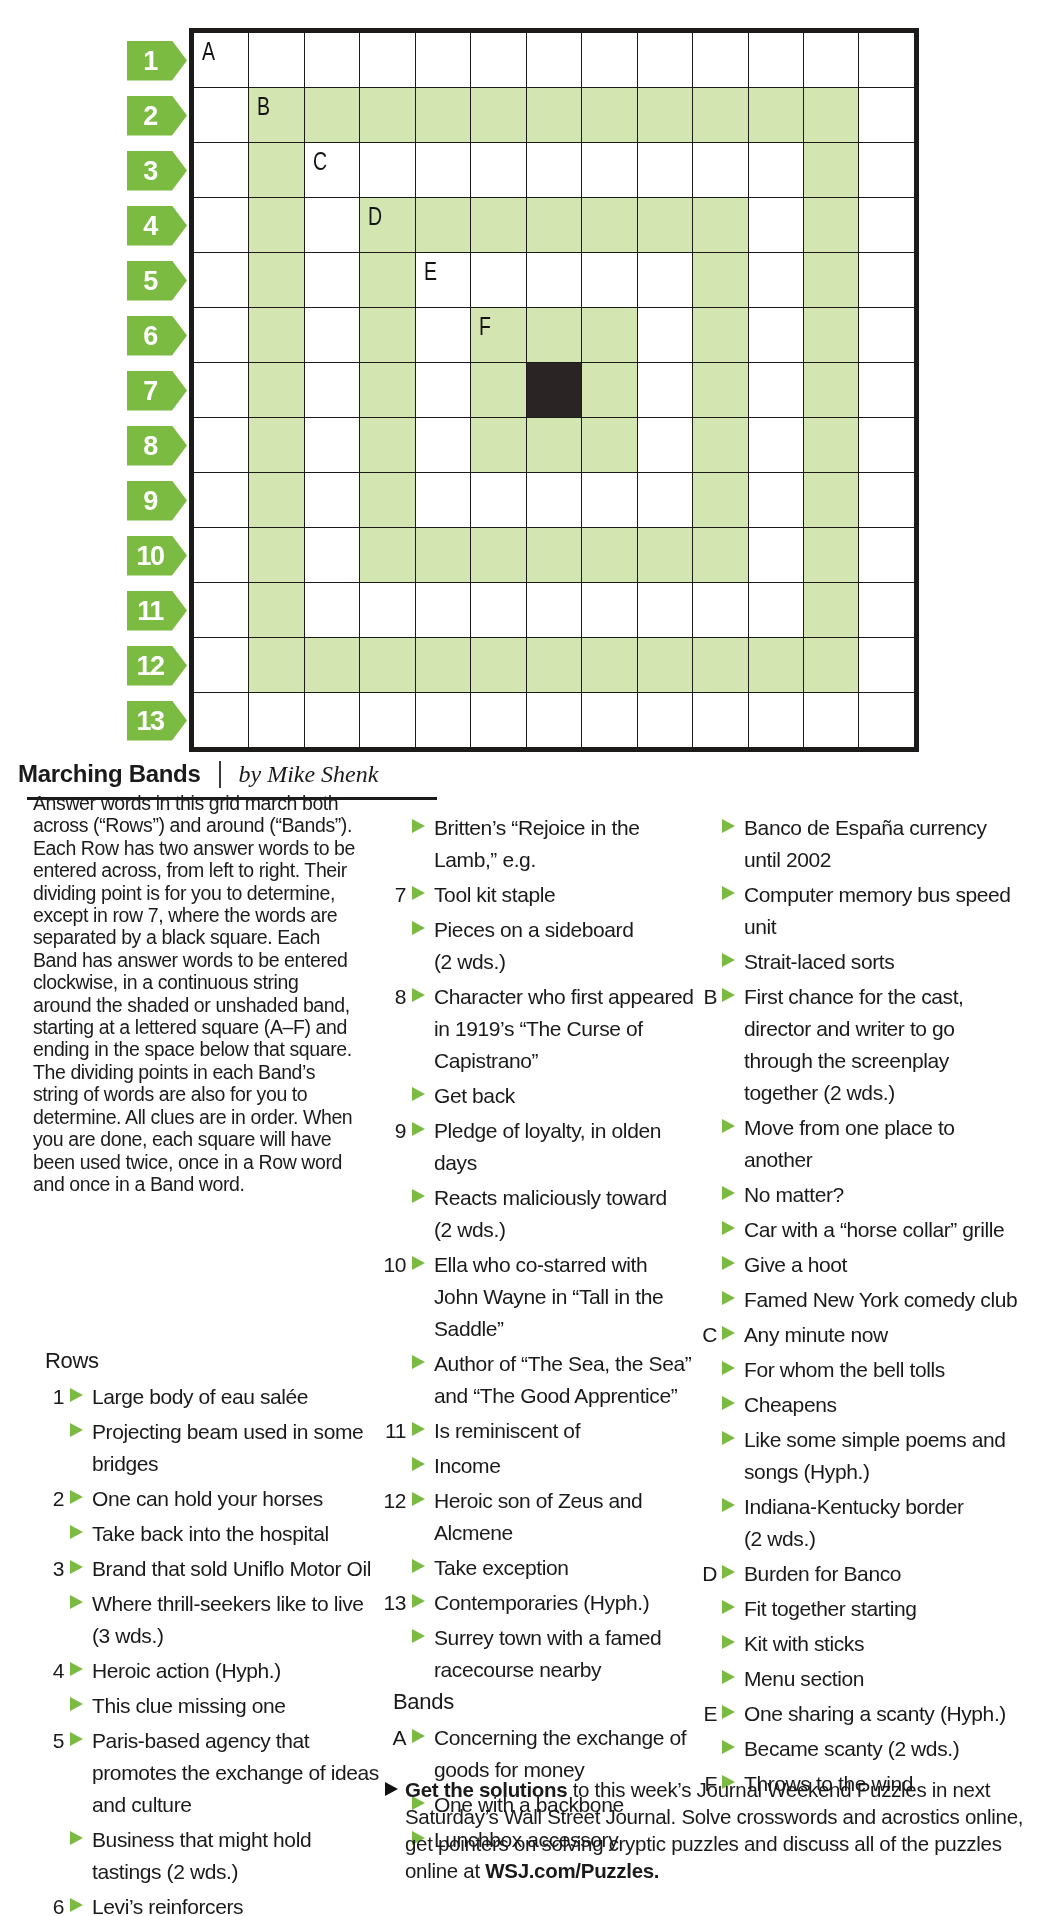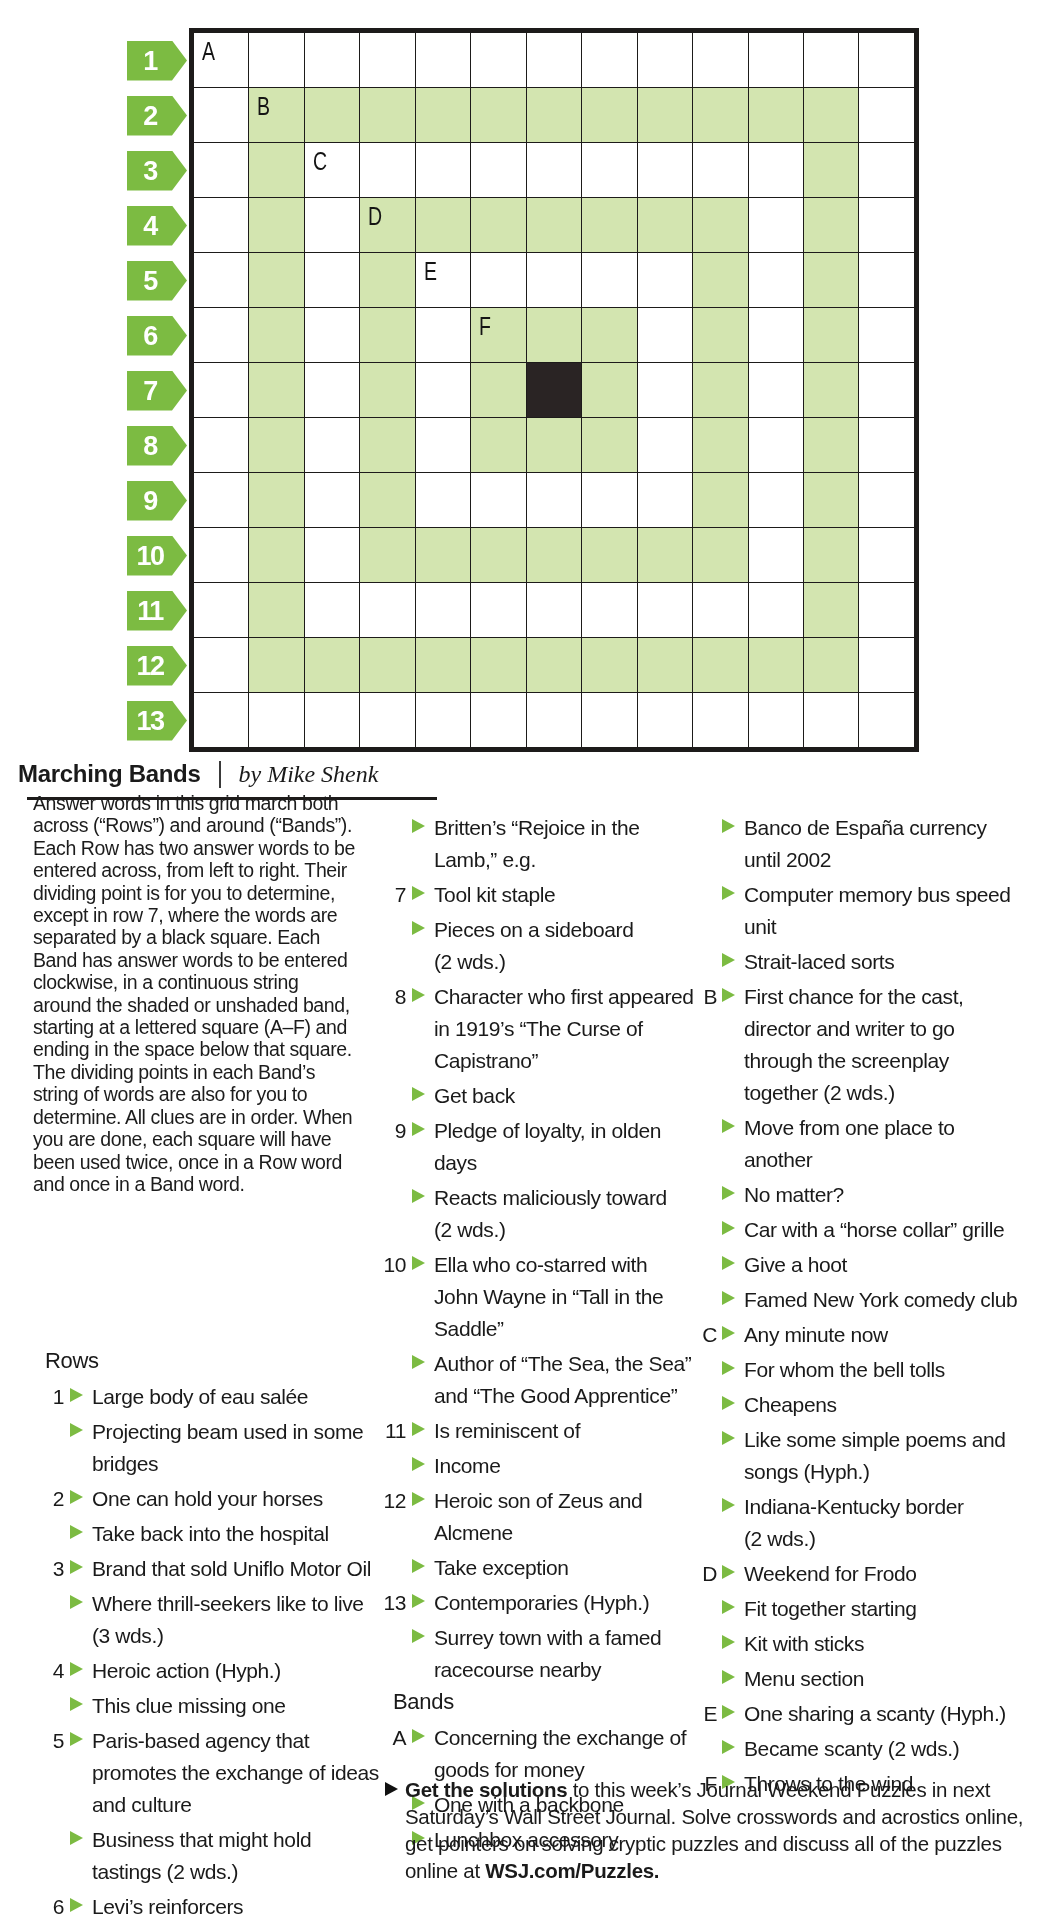--- a/index.html
+++ b/index.html
@@ -506,21 +506,21 @@
       <span class="clue-text">Like some simple poems and songs (Hyph.)</span>
     </div>
     <div class="clue-row">
       <span class="clue-label"></span>
       <span class="clue-arrow"></span>
       <span class="clue-text">Indiana-Kentucky border (2&nbsp;wds.)</span>
     </div>
     <div class="clue-row">
       <span class="clue-label">D</span>
       <span class="clue-arrow"></span>
-      <span class="clue-text">Weekend for Frodo</span>
+      <span class="clue-text">Burden for Banco</span>
     </div>
     <div class="clue-row">
       <span class="clue-label"></span>
       <span class="clue-arrow"></span>
       <span class="clue-text">Fit together starting</span>
     </div>
     <div class="clue-row">
       <span class="clue-label"></span>
       <span class="clue-arrow"></span>
       <span class="clue-text">Kit with sticks</span>

